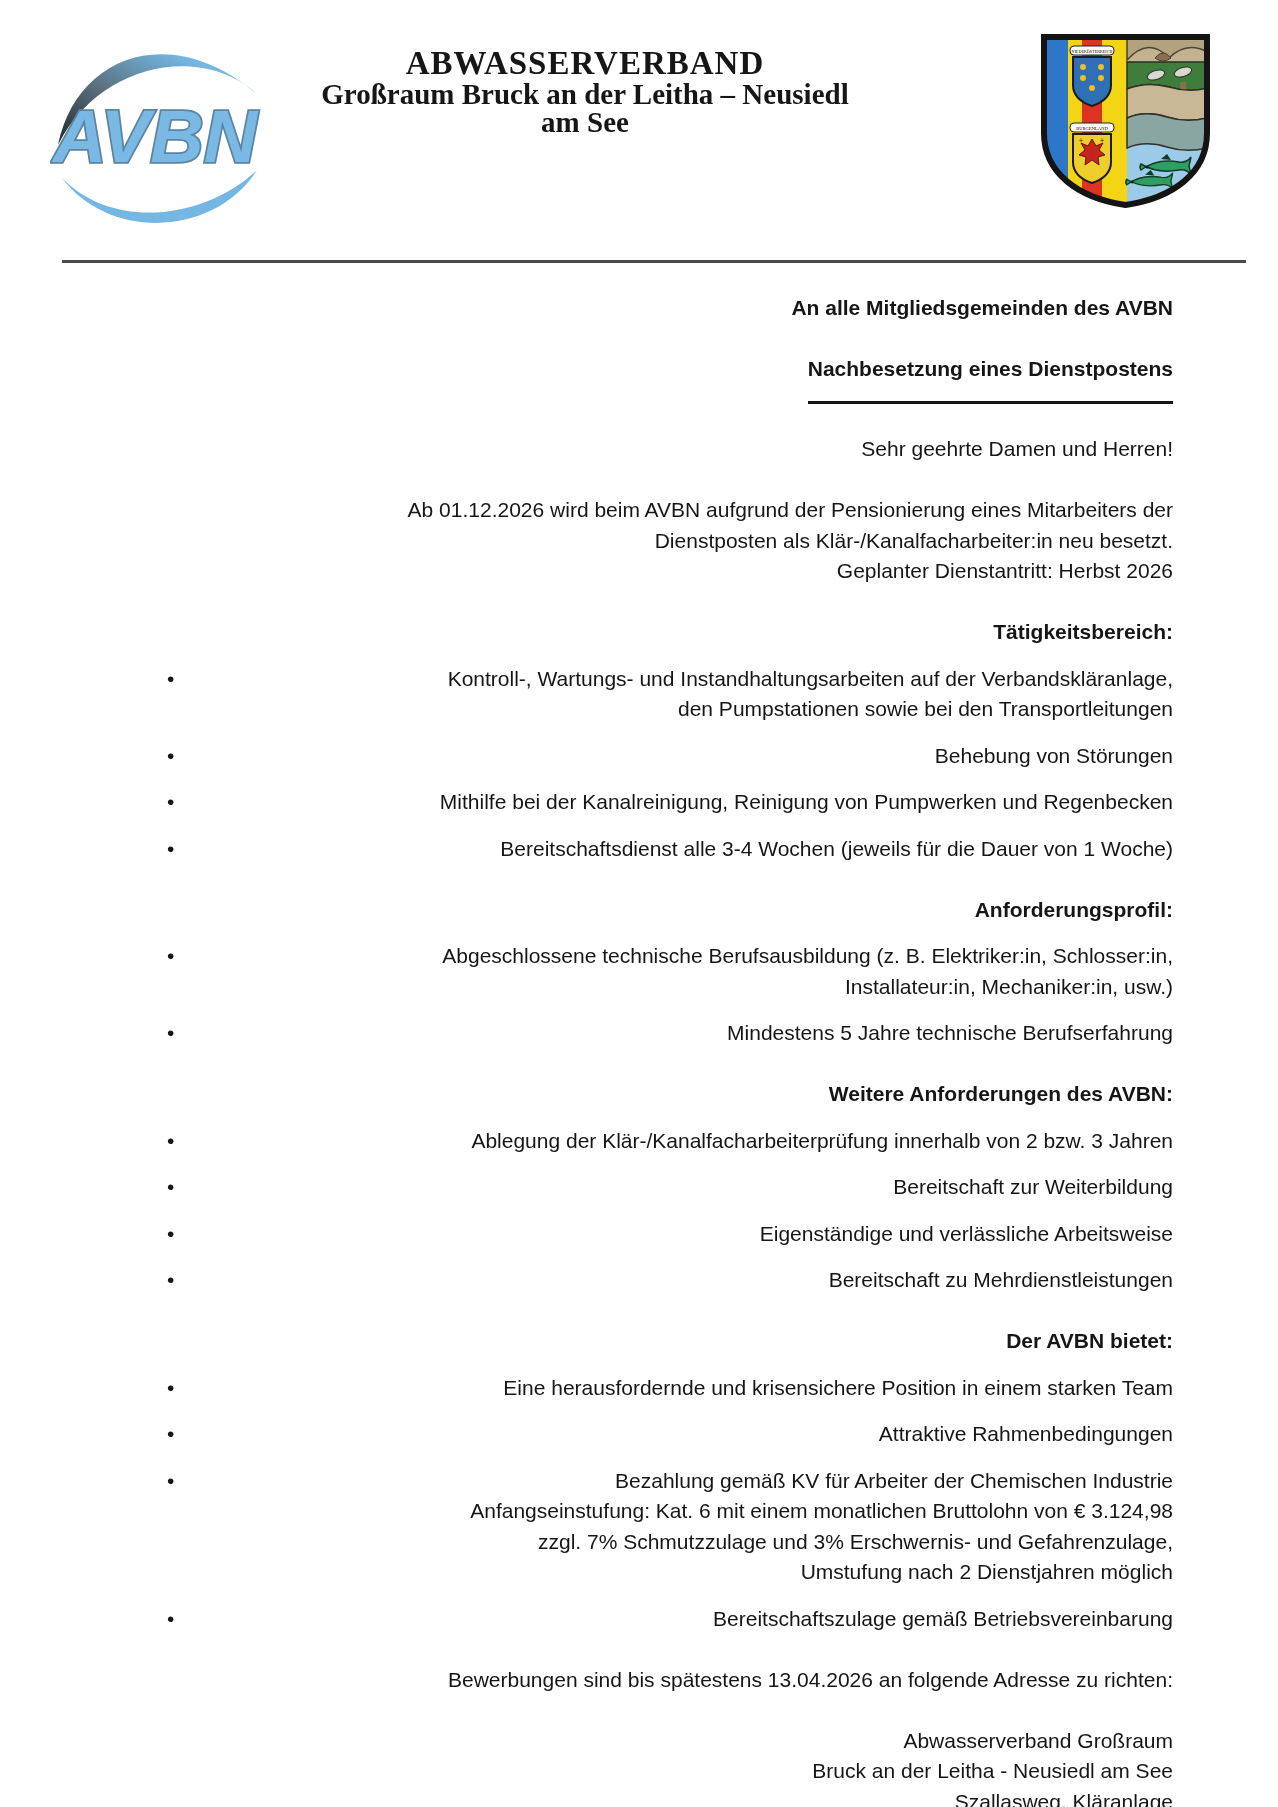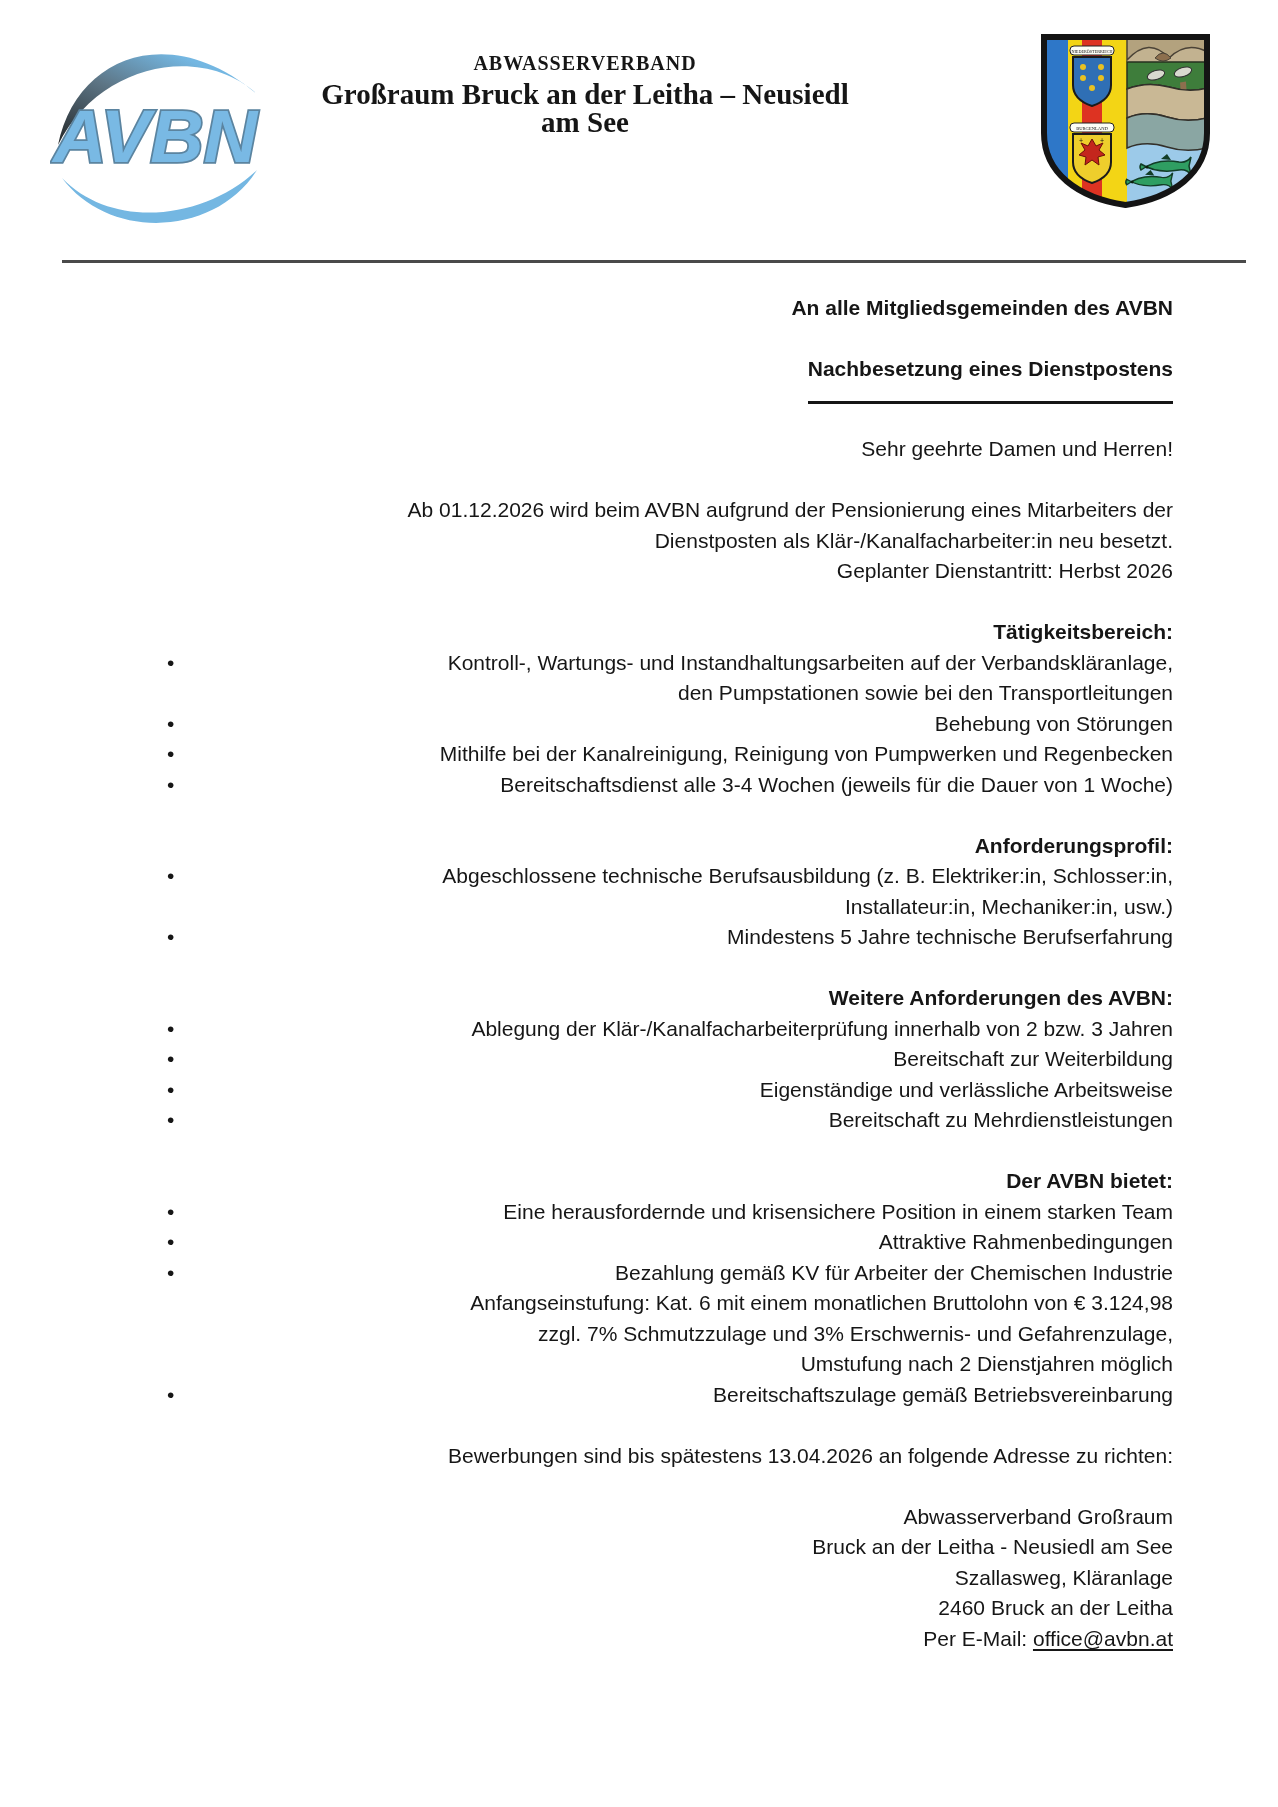--- a/index.html
+++ b/index.html
@@ -13,21 +13,21 @@
     color:#161616;
   }
   
   #logo{position:absolute;left:50px;top:32px;width:214px;height:200px;}
   #coat{position:absolute;left:1037px;top:30px;width:177px;height:183px;}
   .head-center{
     position:absolute;left:315px;top:48px;width:540px;
     font-family:"Liberation Serif",serif;
     text-align:center;
   }
-  .org-title{font-size:20px;font-weight:bold;letter-spacing:1px;line-height:30px;}
+  .org-title{font-size:33px;font-weight:bold;letter-spacing:1px;line-height:30px;}
   .org-sub{font-size:29px;font-weight:bold;line-height:28px;margin-top:2px;}
   .addr-block{
     margin:15px 0 0 38px;width:468px;text-align:left;
     font-size:20px;line-height:25px;
   }
   .addr-spaced{letter-spacing:2.5px;white-space:nowrap;}
   .addr-row{display:flex;justify-content:space-between;}
   #rule{
     position:absolute;left:62px;top:260px;width:1184px;height:3px;
     background:#4a4a4a;
@@ -44,20 +44,21 @@
     display:inline-block;
     border-bottom:3px solid #151515;
     padding-bottom:16px;
     font-weight:bold;
   }
   .pre{white-space:pre-line;}
   .li{
     position:relative;
     padding-left:78px;
     white-space:pre-line;
+    margin-top:16px;
   }
   .li::before{
     content:"\2022";
     position:absolute;left:34px;top:0;
   }
   .email-line .u{text-decoration:underline;text-decoration-thickness:2px;text-underline-offset:3px;}
 </style>
 </head>
 <body>
 

